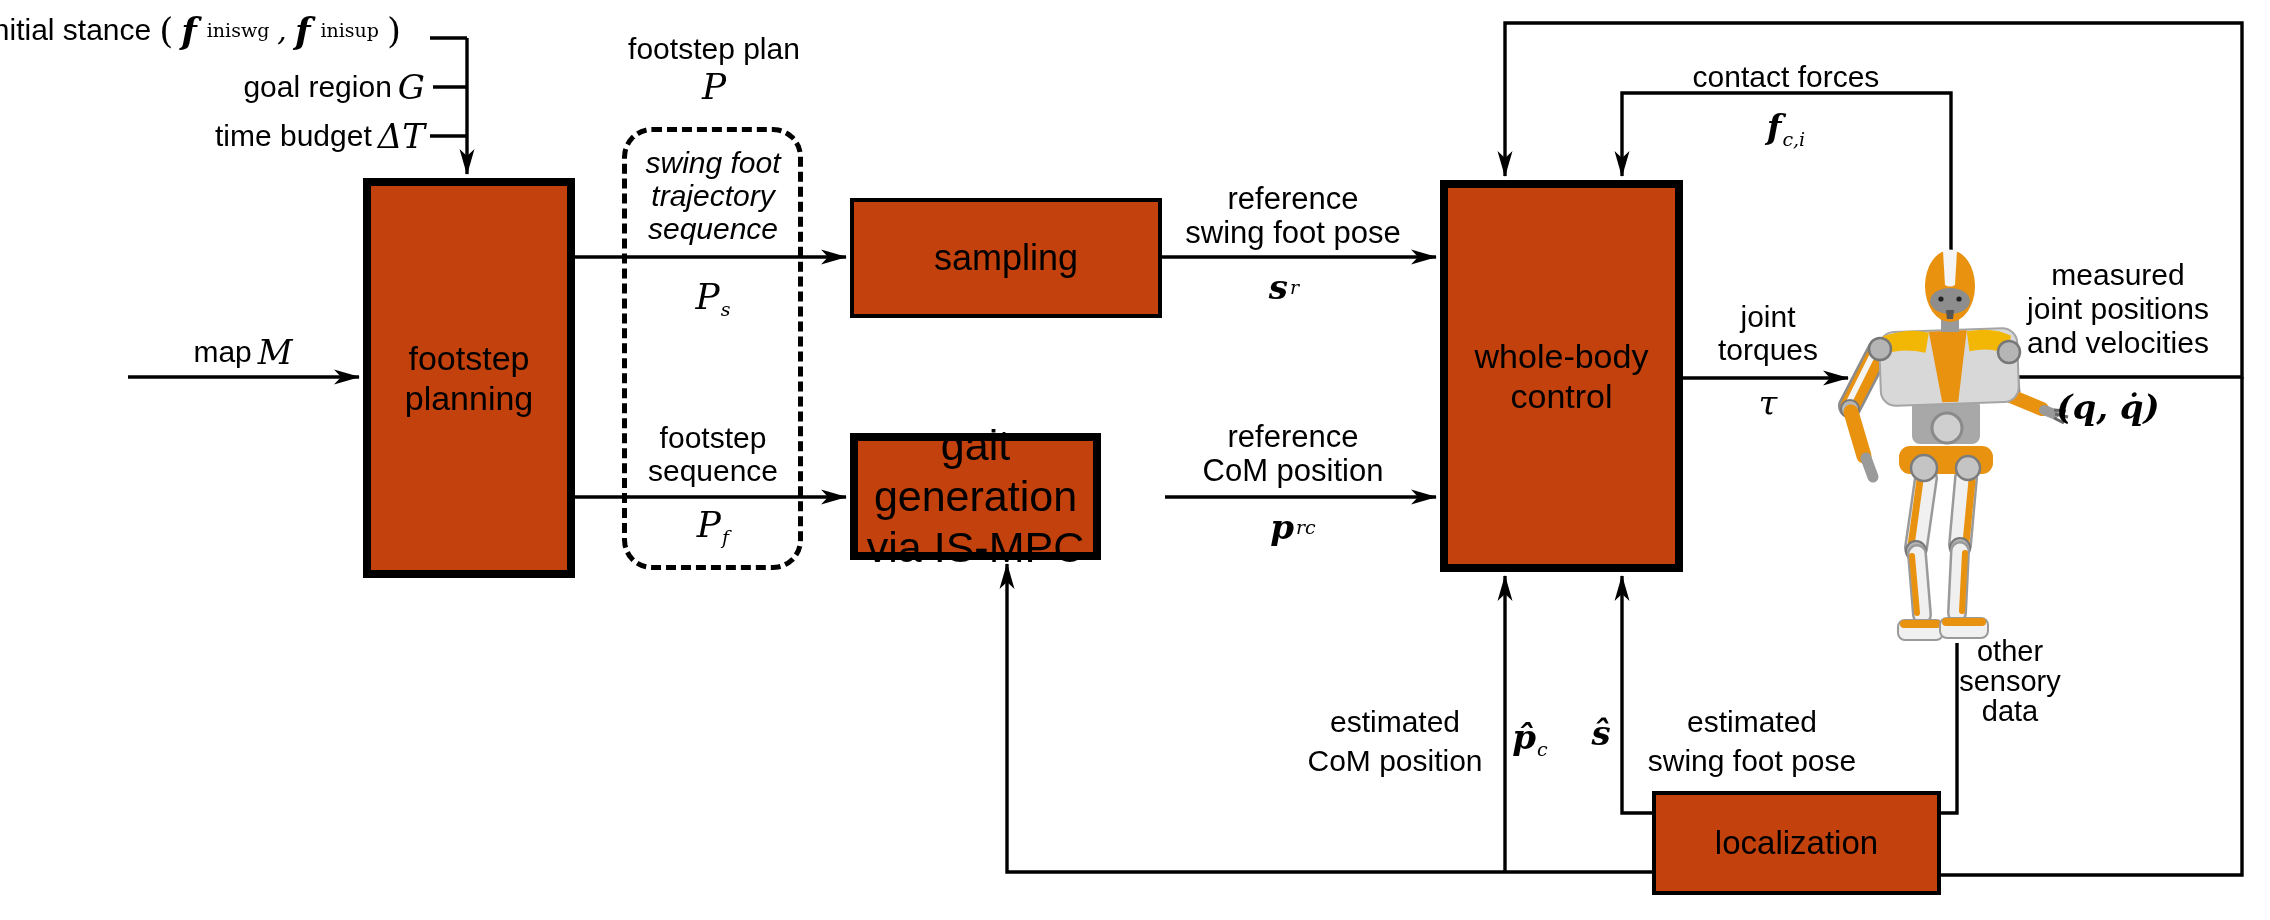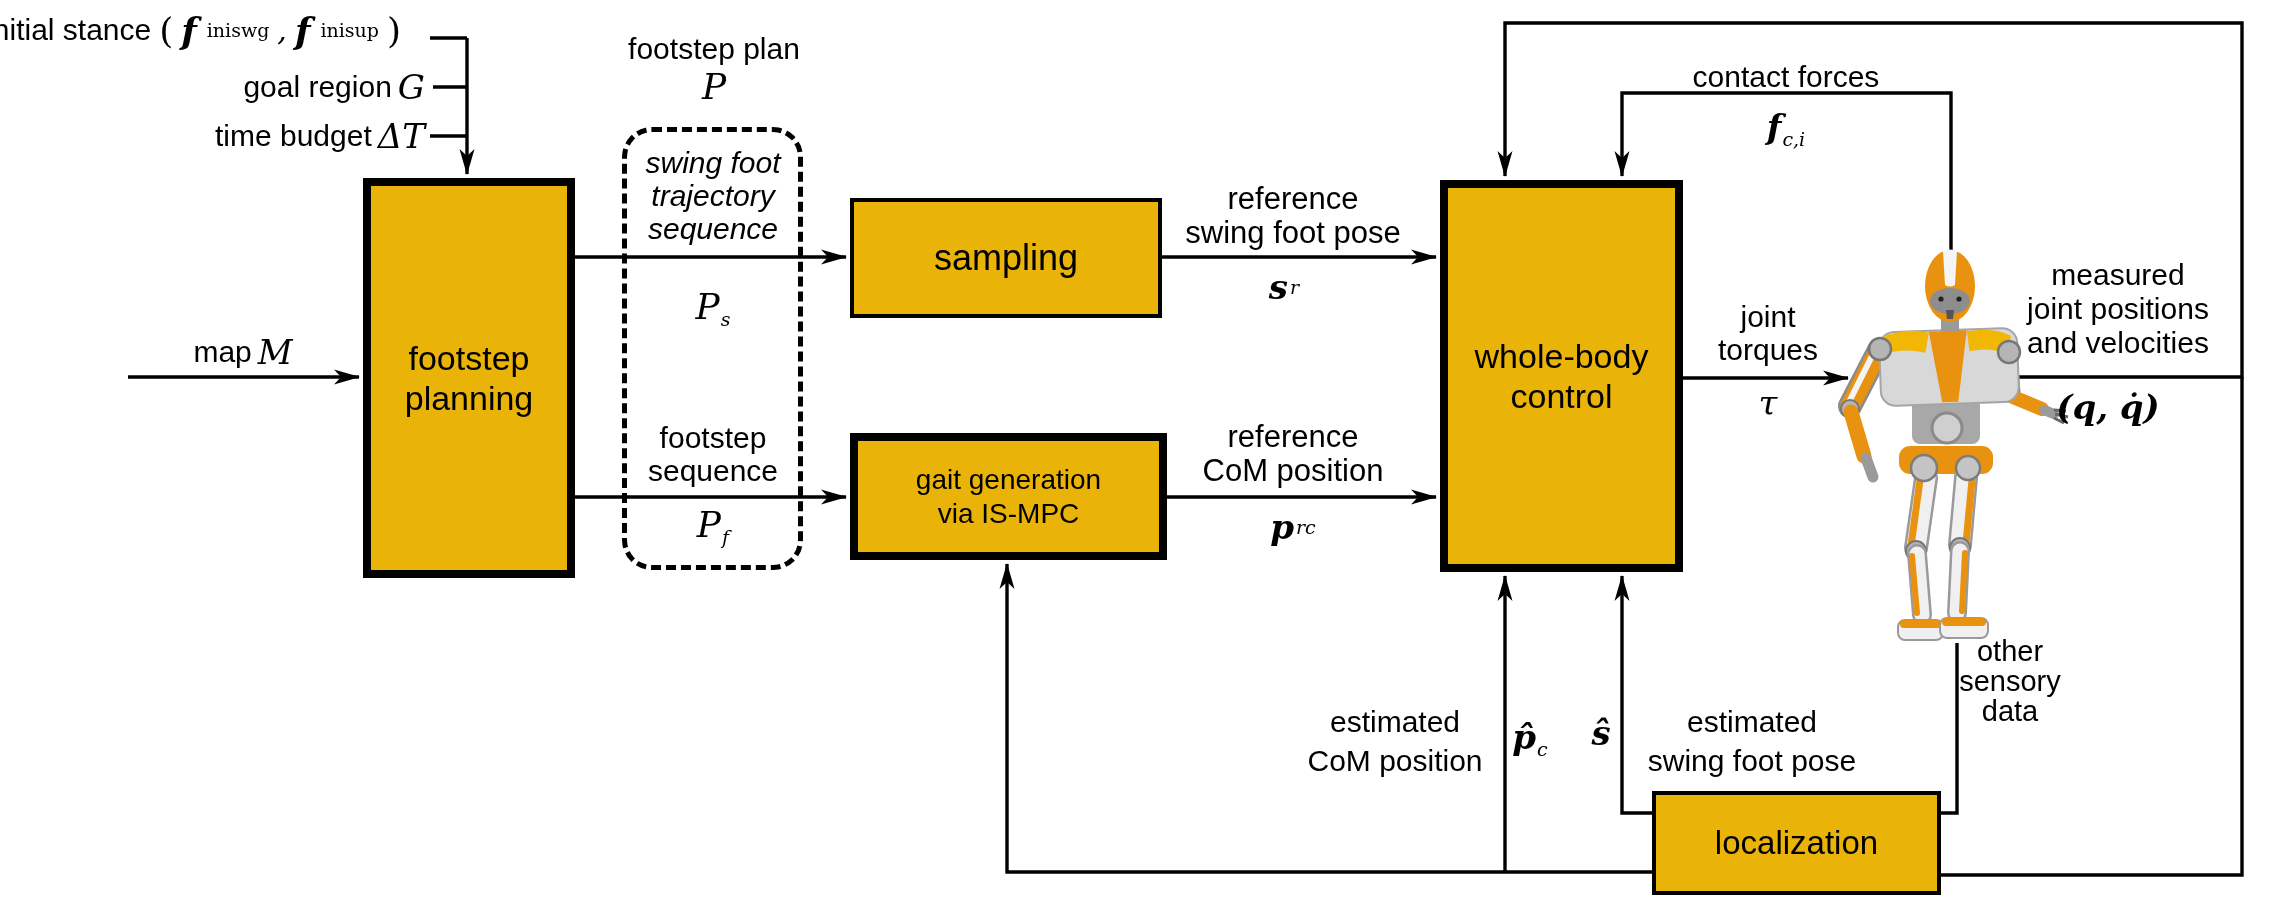--- a/index.html
+++ b/index.html
@@ -1,21 +1,21 @@
 <!DOCTYPE html>
 <html><head>
 <meta charset="utf-8">
 <style>
   html,body{margin:0;padding:0;background:#ffffff;}
   .canvas{position:relative;width:2270px;height:920px;background:#fff;overflow:hidden;
           font-family:"Liberation Sans",sans-serif;color:#000;}
   svg.wires{position:absolute;left:0;top:0;width:2270px;height:920px;}
 
   
-  .box{position:absolute;box-sizing:border-box;background:#eab308;display:flex;flex-direction:column;
+  .box{position:absolute;box-sizing:border-box;background:#c2410c;display:flex;flex-direction:column;
        align-items:center;justify-content:center;text-align:center;line-height:1.18;
        font-family:"Liberation Sans",sans-serif;}
   .thick{border:8px solid #000;}
   .mid{border:4px solid #000;}
   .dashedbox{position:absolute;box-sizing:border-box;border:5px dashed #000;border-radius:30px;background:transparent;}
 
   
   .lbl{position:absolute;font-size:30px;line-height:1.16;text-align:center;white-space:nowrap;}
   .cx{transform:translateX(-50%);}
   .row{display:flex;align-items:center;justify-content:flex-end;gap:6px;}
@@ -140,21 +140,21 @@
 
   <div class="box thick" style="left:363px;top:178px;width:212px;height:400px;font-size:34px;">
     <span>footstep</span>
     <span>planning</span>
   </div>
 
   <div class="box mid" style="left:850px;top:198px;width:312px;height:120px;font-size:36px;">
     <span>sampling</span>
   </div>
 
-  <div class="box thick" style="left:850px;top:433px;width:317px;height:127px;font-size:28px;">
+  <div class="box thick" style="left:850px;top:433px;width:251px;height:127px;font-size:43px;">
     <span>gait generation</span>
     <span>via IS-MPC</span>
   </div>
 
   <div class="box thick" style="left:1440px;top:180px;width:243px;height:392px;font-size:34px;">
     <span>whole-body</span>
     <span>control</span>
   </div>
 
   <div class="box mid" style="left:1652px;top:791px;width:289px;height:104px;font-size:33px;">
@@ -198,21 +198,21 @@
   </div>
   <div class="lbl cx m bigsym" style="left:714px;top:66px;">
     <span>P</span>
   </div>
 
   <div class="lbl cx" style="left:713px;top:146px;line-height:33px;font-style:italic;">
     <span>swing foot</span><br>
     <span>trajectory</span><br>
     <span>sequence</span>
   </div>
-  <div class="lbl cx" style="left:713px;top:286px;text-align:center;">
+  <div class="lbl cx" style="left:713px;top:276px;text-align:center;">
     <span class="m bigsym">P</span><span class="m sb">s</span>
   </div>
 
   <div class="lbl cx" style="left:713px;top:421px;line-height:33px;">
     <span>footstep</span><br>
     <span>sequence</span>
   </div>
   <div class="lbl cx" style="left:713px;top:504px;">
     <span class="m bigsym">P</span><span class="m sb">f</span>
   </div>

